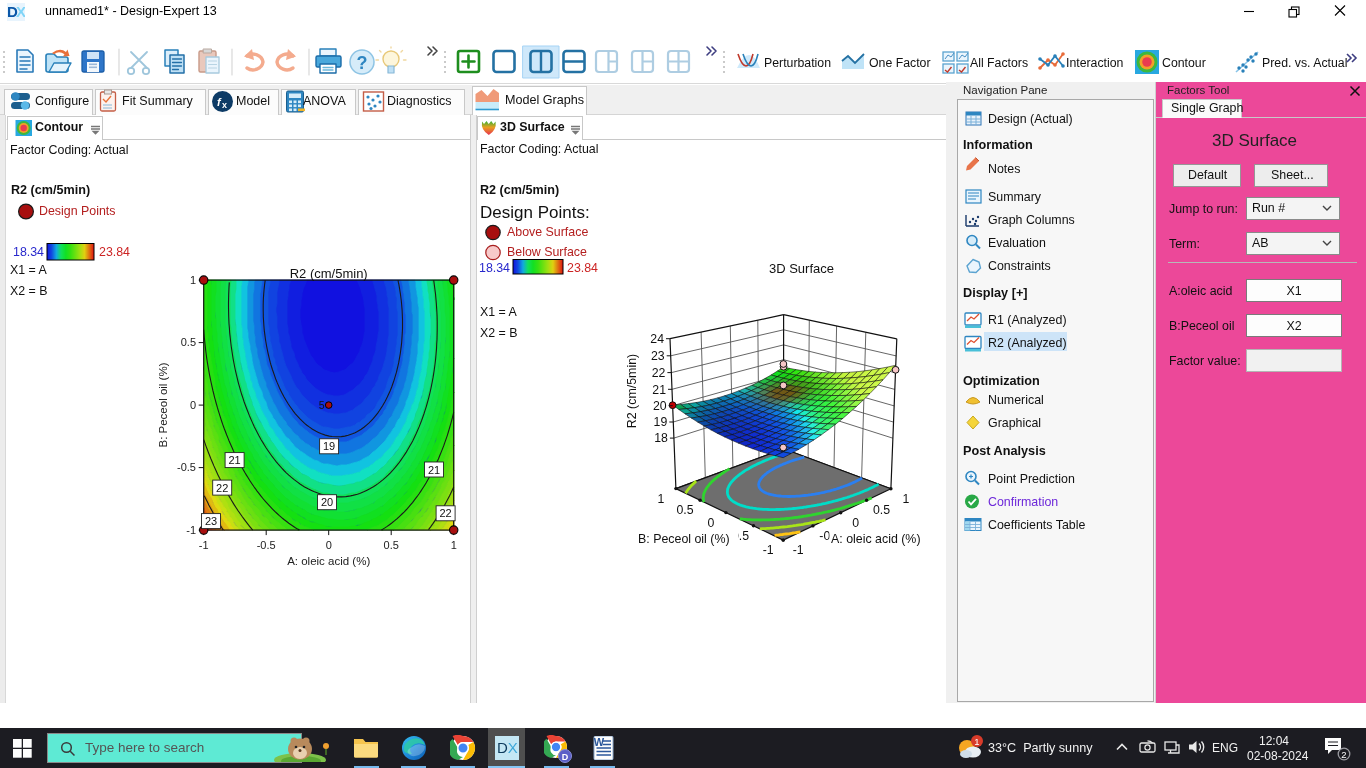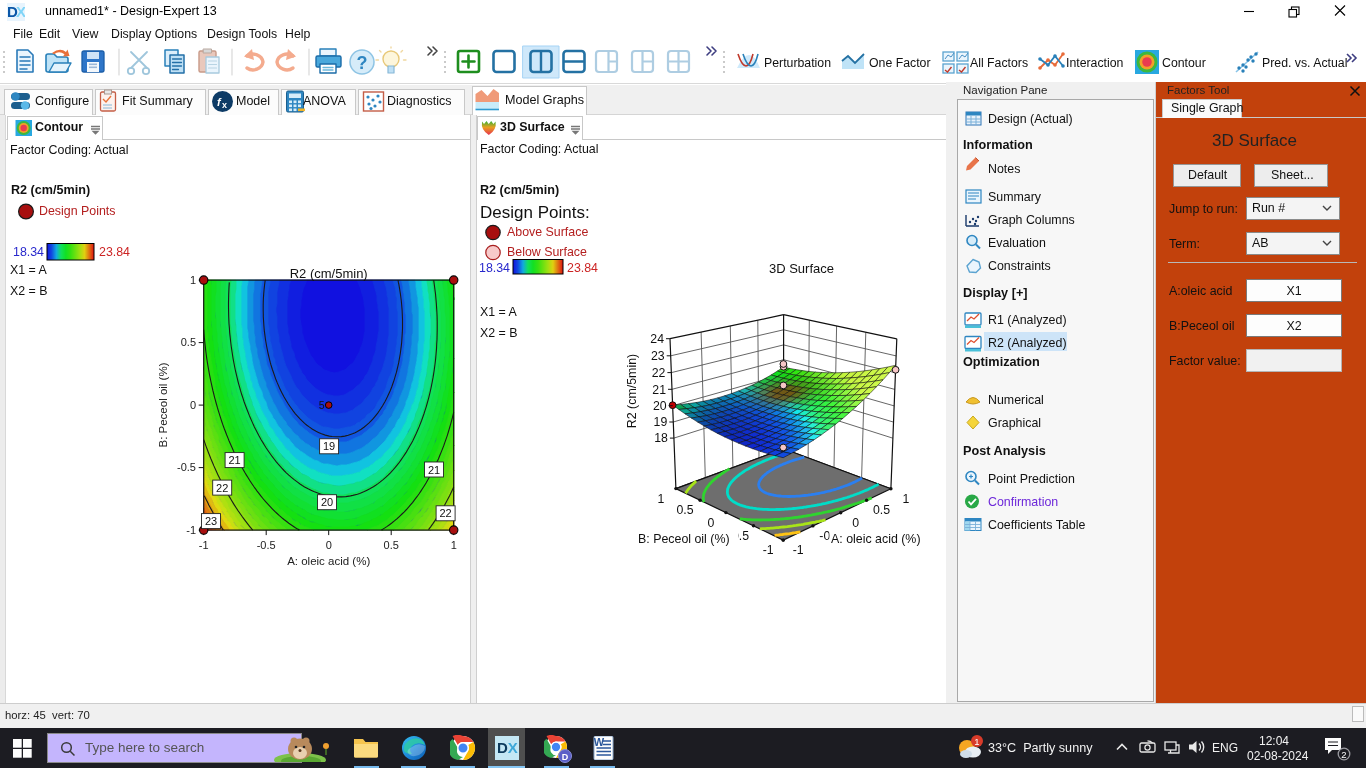--- a/index.html
+++ b/index.html
@@ -18,28 +18,20 @@
  </svg>
  <div class="txt" style="left:45px;top:4px;font-size:12.5px;color:#000">unnamed1* - Design-Expert 13</div>
  <svg class="abs" style="left:1237px;top:0" width="129" height="24" viewBox="0 0 129 24">
   <path d="M7 11.5 H17" stroke="#000" stroke-width="1.1"></path>
   <rect x="54.5" y="7" width="7.5" height="7.5" fill="none" stroke="#000" stroke-width="1.1"></rect>
   <rect x="52" y="9.5" width="7.5" height="7.5" fill="#fff" stroke="#000" stroke-width="1.1"></rect>
   <path d="M98 5.5 L108 15.5 M108 5.5 L98 15.5" stroke="#000" stroke-width="1.1"></path>
  </svg>
 </div>
 
-<div class="abs" style="left:0;top:24px;width:1366px;height:20px;background:#fff;font-size:12.3px;color:#111">
- <div class="txt" style="left:13px;top:3px">File</div>
- <div class="txt" style="left:39px;top:3px">Edit</div>
- <div class="txt" style="left:72px;top:3px">View</div>
- <div class="txt" style="left:111px;top:3px">Display Options</div>
- <div class="txt" style="left:207px;top:3px">Design Tools</div>
- <div class="txt" style="left:285px;top:3px">Help</div>
-</div>
 
 <div class="abs" style="left:0;top:44px;width:1366px;height:40px;background:#fff;border-bottom:1px solid #d9d9d9">
 <svg class="abs" style="left:0;top:0" width="1366" height="40" viewBox="0 0 1366 40">
  <g stroke-linecap="round" stroke-linejoin="round">
 
   <g fill="#b9b9b9">
             <circle cx="4" cy="8" r="1"></circle>
             <circle cx="4" cy="13" r="1"></circle>
             <circle cx="4" cy="18" r="1"></circle>
             <circle cx="4" cy="23" r="1"></circle>
@@ -756,30 +748,30 @@
  <div class="txt" style="left:42px;top:30px;font-size:12.4px;color:#111">Design (Actual)</div>
  <div class="txt" style="left:17px;top:56px;font-size:12.7px;font-weight:bold;color:#111">Information</div>
  <div class="txt" style="left:42px;top:80px;font-size:12.4px;color:#111">Notes</div>
  <div class="txt" style="left:42px;top:108px;font-size:12.4px;color:#111">Summary</div>
  <div class="txt" style="left:42px;top:131px;font-size:12.4px;color:#111">Graph Columns</div>
  <div class="txt" style="left:42px;top:154px;font-size:12.4px;color:#111">Evaluation</div>
  <div class="txt" style="left:42px;top:177px;font-size:12.4px;color:#111">Constraints</div>
  <div class="txt" style="left:17px;top:204px;font-size:12.7px;font-weight:bold;color:#111">Display [+]</div>
  <div class="txt" style="left:42px;top:231px;font-size:12.4px;color:#111">R1 (Analyzed)</div>
  <div class="txt" style="left:42px;top:254px;font-size:12.4px;color:#111">R2 (Analyzed)</div>
- <div class="txt" style="left:17px;top:273px;font-size:12.7px;font-weight:bold;color:#111">Optimization</div>
+ <div class="txt" style="left:17px;top:292px;font-size:12.7px;font-weight:bold;color:#111">Optimization</div>
  <div class="txt" style="left:42px;top:311px;font-size:12.4px;color:#111">Numerical</div>
  <div class="txt" style="left:42px;top:334px;font-size:12.4px;color:#111">Graphical</div>
  <div class="txt" style="left:17px;top:362px;font-size:12.7px;font-weight:bold;color:#111">Post Analysis</div>
  <div class="txt" style="left:42px;top:390px;font-size:12.4px;color:#111">Point Prediction</div>
  <div class="txt" style="left:42px;top:413px;font-size:12.4px;color:#6d28d9">Confirmation</div>
  <div class="txt" style="left:42px;top:436px;font-size:12.4px;color:#111">Coefficients Table</div>
 </div>
 
-<div class="abs" style="left:1155px;top:82px;width:211px;height:621px;background:#c2410c;border-left:1px solid #d0d0d0">
+<div class="abs" style="left:1155px;top:82px;width:211px;height:621px;background:#ec4899;border-left:1px solid #d0d0d0">
  <div class="txt" style="left:11px;top:2px;font-size:11.5px;color:#222">Factors Tool</div>
  <svg class="abs" style="left:193px;top:3px" width="12" height="12" viewBox="0 0 12 12">
         <path d="M1.5 1.5 L10.5 10.5 M10.5 1.5 L1.5 10.5" stroke="#111" stroke-width="1.5"></path>
       </svg>
  <div class="abs" style="left:0px;top:35px;width:211px;height:1px;background:#c8c8c8"></div>
  <div class="abs" style="left:6px;top:17px;width:80px;height:19px;background:#fafafa;border:1px solid #c8c8c8;border-bottom:1px solid #fafafa"></div>
  <div class="txt" style="left:15px;top:19px;font-size:12.4px;color:#111">Single Graph</div>
  <div class="txt" style="left:56px;top:49px;font-size:17px;color:#222">3D Surface</div>
  <div class="abs" style="left:17px;top:82px;width:68px;height:23px;background:#ededed;border:1px solid #969696"></div>
  <div class="txt" style="left:32px;top:86px;font-size:12.4px;color:#111">Default</div>
@@ -799,35 +791,31 @@
       </svg>
  <div class="abs" style="left:12px;top:180px;width:189px;height:1px;background:#b8b8b8"></div>
  <div class="txt" style="left:13px;top:202px;font-size:12.4px;color:#111">A:oleic acid</div>
  <div class="abs" style="left:90px;top:197px;width:96px;height:23px;background:#fdfdfd;border:1px solid #7a7a7a;text-align:center;font-size:12.4px;color:#111;padding-top:4px">X1</div>
  <div class="txt" style="left:13px;top:237px;font-size:12.4px;color:#111">B:Peceol oil</div>
  <div class="abs" style="left:90px;top:232px;width:96px;height:23px;background:#fdfdfd;border:1px solid #7a7a7a;text-align:center;font-size:12.4px;color:#111;padding-top:4px">X2</div>
  <div class="txt" style="left:13px;top:272px;font-size:12.4px;color:#111">Factor value:</div>
  <div class="abs" style="left:90px;top:267px;width:96px;height:23px;background:#f1f1f1;border:1px solid #b4b4b4"></div>
 </div>
 
-<div class="abs" style="left:0;top:703px;width:1366px;height:25px;background:#f0f0f0;border-top:1px solid #cdcdcd">
- <div class="txt" style="left:5px;top:5px;font-size:11.3px;color:#222">horz: 45&nbsp;&nbsp;vert: 70</div>
- <div class="abs" style="left:1352px;top:2px;width:12px;height:16px;background:#fafafa;border:1px solid #bbb"></div>
-</div>
 
 <div class="abs" style="left:0;top:728px;width:1366px;height:40px;background:#1c1c22">
  <svg class="abs" style="left:13px;top:11px" width="19" height="19" viewBox="0 0 19 19">
   <g fill="#fdfdfd">
           <rect x="0" y="0" width="8.7" height="8.7"></rect>
           <rect x="10" y="0" width="8.7" height="8.7"></rect>
           <rect x="0" y="10" width="8.7" height="8.7"></rect>
           <rect x="10" y="10" width="8.7" height="8.7"></rect>
         </g>
  </svg>
- <div class="abs" style="left:47px;top:5px;width:255px;height:30px;background:#c4b5fd;border:1px solid #8a8a8a">
+ <div class="abs" style="left:47px;top:5px;width:255px;height:30px;background:#5eead4;border:1px solid #8a8a8a">
   <svg class="abs" style="left:12px;top:7px" width="16" height="16" viewBox="0 0 16 16">
           <circle cx="6.5" cy="6.5" r="4.8" fill="none" stroke="#3a3a3a" stroke-width="1.5"></circle>
           <path d="M10.2 10.2 L14.5 14.5" stroke="#3a3a3a" stroke-width="1.5"></path>
         </svg>
   <div class="txt" style="left:37px;top:6px;font-size:13.5px;color:#555">Type here to search</div>
   <svg class="abs" style="left:222px;top:0" width="68" height="28" viewBox="0 0 68 28">
    <ellipse cx="30" cy="26" rx="26" ry="7" fill="#7dc24a"></ellipse>
    <ellipse cx="31" cy="27" rx="20" ry="5" fill="#5aa832"></ellipse>
    <ellipse cx="30" cy="15" rx="12" ry="10.5" fill="#b88a5c"></ellipse>
    <ellipse cx="30" cy="19" rx="7" ry="6" fill="#e8d0b0"></ellipse>
@@ -862,21 +850,21 @@
  <svg class="abs" style="left:450px;top:7px" width="26" height="26" viewBox="0 0 26 26">
   <circle cx="13" cy="13" r="12" fill="#fff"></circle>
   <path d="M13 1 a12 12 0 0 1 10.4 6 l-10.4 0 a6 6 0 0 0 -5.2 3 l-5.2 -9 a12 12 0 0 1 10.4 0 Z" fill="#ea4335"></path>
   <path d="M2.6 4 l5.2 9 a6 6 0 0 0 5.2 9 l-5.2 3 a12 12 0 0 1 -5.2 -21 Z" fill="#34a853"></path>
   <path d="M23.4 7 a12 12 0 0 1 -10.4 18 l5.2 -9 a6 6 0 0 0 0 -6 Z" fill="#fbbc05"></path>
   <circle cx="13" cy="13" r="5.2" fill="#4285f4" stroke="#fff" stroke-width="1.4"></circle>
  </svg>
 
  <div class="abs" style="left:488px;top:0;width:37px;height:40px;background:#4f4f4f"></div>
  <div class="abs" style="left:495px;top:8px;width:24px;height:24px;background:#c4e7f4">
-  <div class="txt" style="left:2px;top:3px;font-size:15px;font-weight:bold;color:#0d3a5c">D<span style="color:#3fa8d8">X</span></div>
+  <div class="txt" style="left:2px;top:3px;font-size:15px;font-weight:normal;color:#0d3a5c">D<span style="color:#3fa8d8">X</span></div>
  </div>
 
  <svg class="abs" style="left:544px;top:7px" width="28" height="28" viewBox="0 0 28 28">
   <circle cx="12" cy="12" r="11" fill="#fff"></circle>
   <path d="M12 1 a11 11 0 0 1 9.5 5.5 l-9.5 0 a5.5 5.5 0 0 0 -4.8 2.8 l-4.7 -8.3 a11 11 0 0 1 9.5 0 Z" fill="#ea4335"></path>
   <path d="M2.5 3.7 l4.7 8.3 a5.5 5.5 0 0 0 4.8 8.3 l-4.8 2.7 a11 11 0 0 1 -4.7 -19.3 Z" fill="#34a853"></path>
   <path d="M21.5 6.5 a11 11 0 0 1 -9.5 16.5 l4.8 -8.3 a5.5 5.5 0 0 0 0 -5.5 Z" fill="#fbbc05"></path>
   <circle cx="12" cy="12" r="4.8" fill="#4285f4" stroke="#fff" stroke-width="1.3"></circle>
   <circle cx="21" cy="21" r="6.5" fill="#5b5fc7" stroke="#8a8edb" stroke-width="1"></circle>
   <text x="21" y="24.5" text-anchor="middle" font-size="9" font-weight="bold" fill="#fff">D</text>

